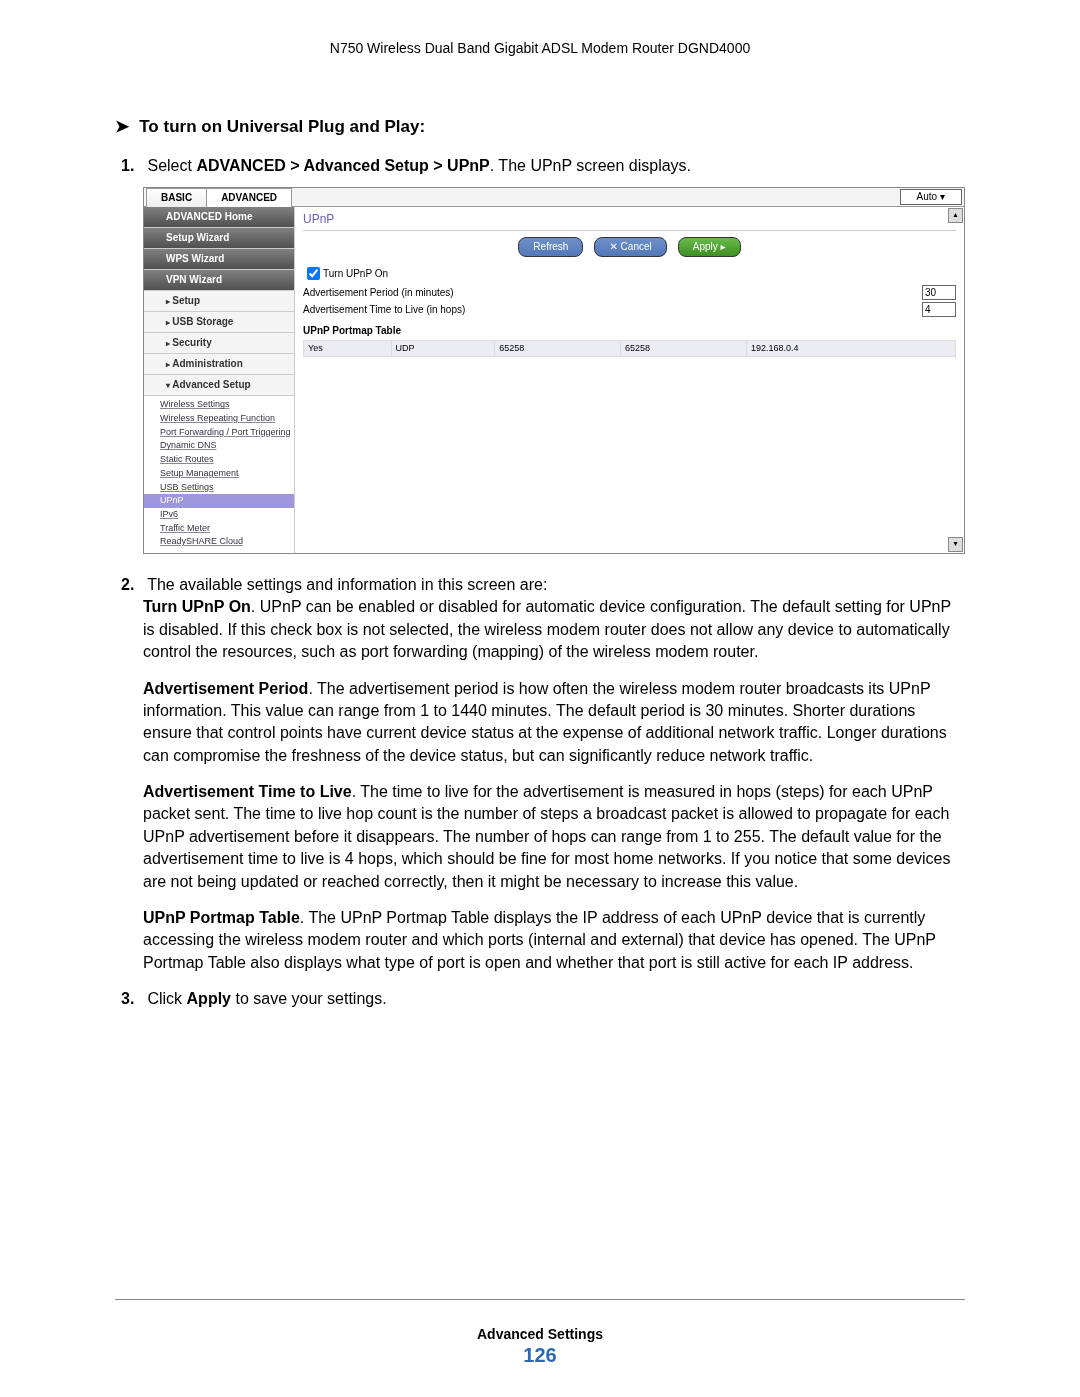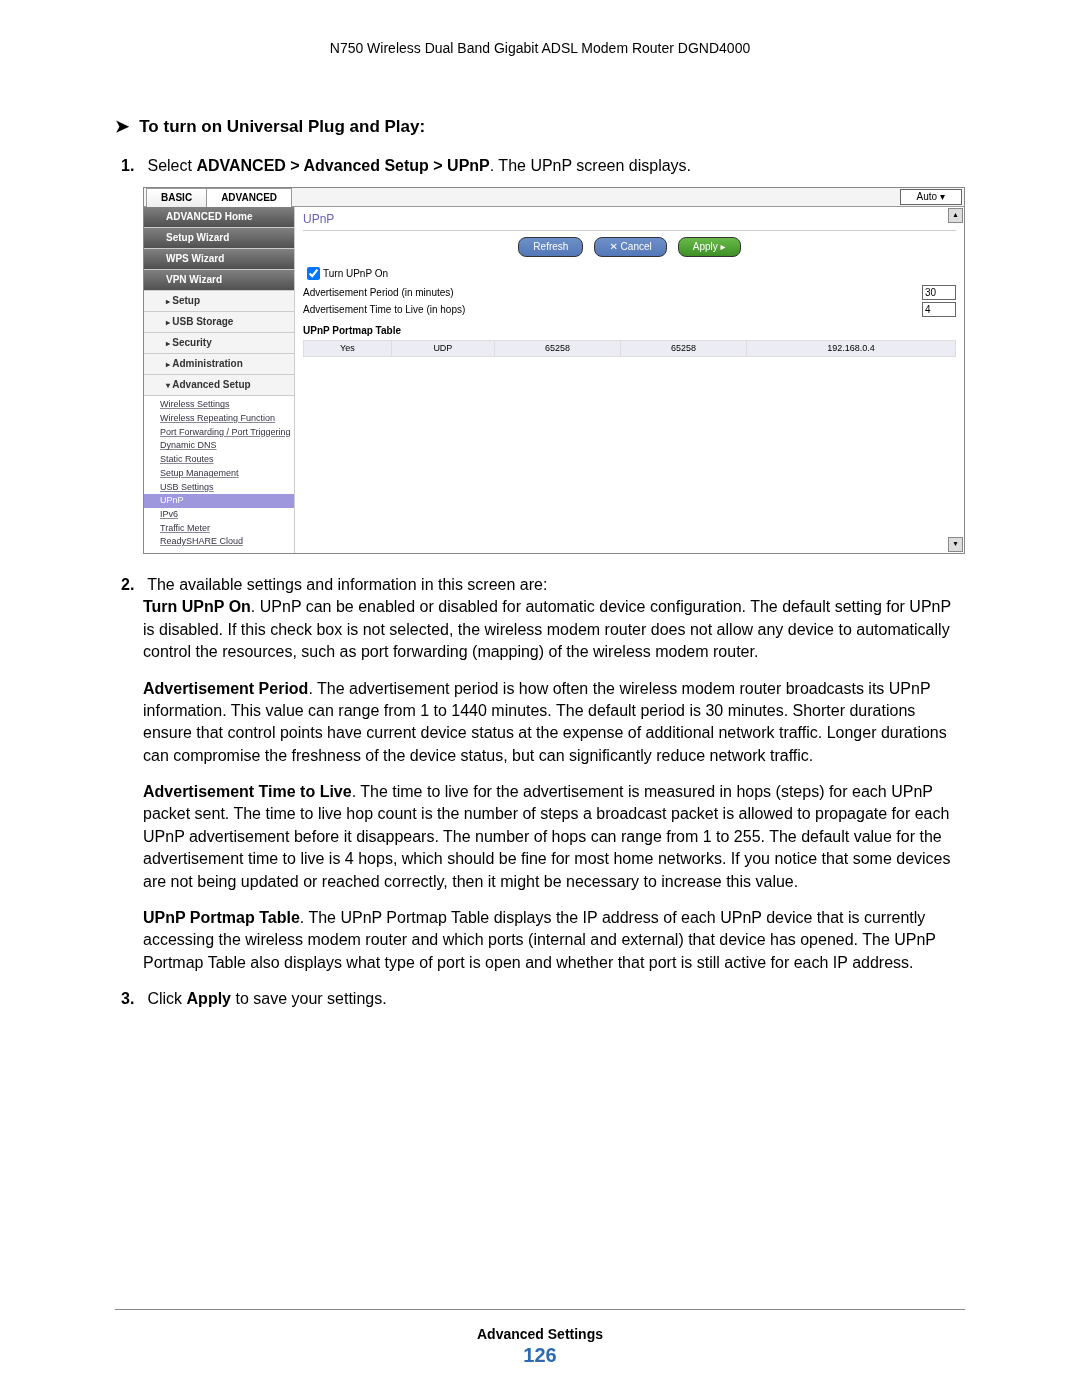--- a/index.html
+++ b/index.html
@@ -199,21 +199,21 @@
   .portmap th {
     background: #888;
     color: #fff;
     font-size: 9px;
     font-weight: normal;
     padding: 1px 4px;
     border: 1px solid #777;
   }
   .portmap td {
     font-size: 9px;
-    text-align: center;
+    text-align: left;
     padding: 1px 4px;
     border: 1px solid #ddd;
     background: #ececf5;
   }
   .scroll-up, .scroll-down {
     position: absolute;
     right: 1px;
     width: 13px;
     height: 13px;
     background: #ddd;
@@ -225,21 +225,21 @@
   .scroll-up { top: 1px; }
   .scroll-down { bottom: 1px; }
 
   .footer {
     position: absolute;
     bottom: 30px;
     left: 115px;
     right: 115px;
     text-align: center;
     border-top: 1px solid #888;
-    padding-top: 16px;
+    padding-top: 26px;
   }
   .footer .section {
     font-weight: bold;
     font-size: 14px;
   }
   .footer .pagenum {
     color: #2b6ab3;
     font-weight: bold;
     font-size: 20px;
     margin-top: 2px;

